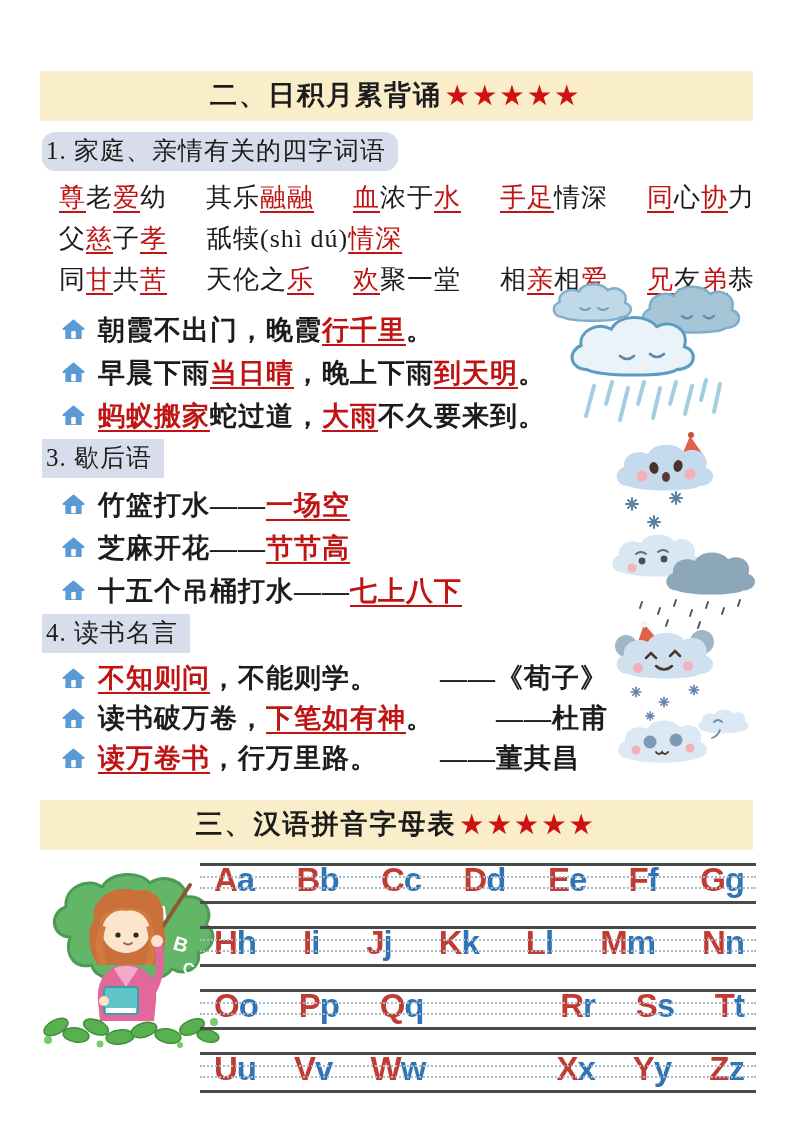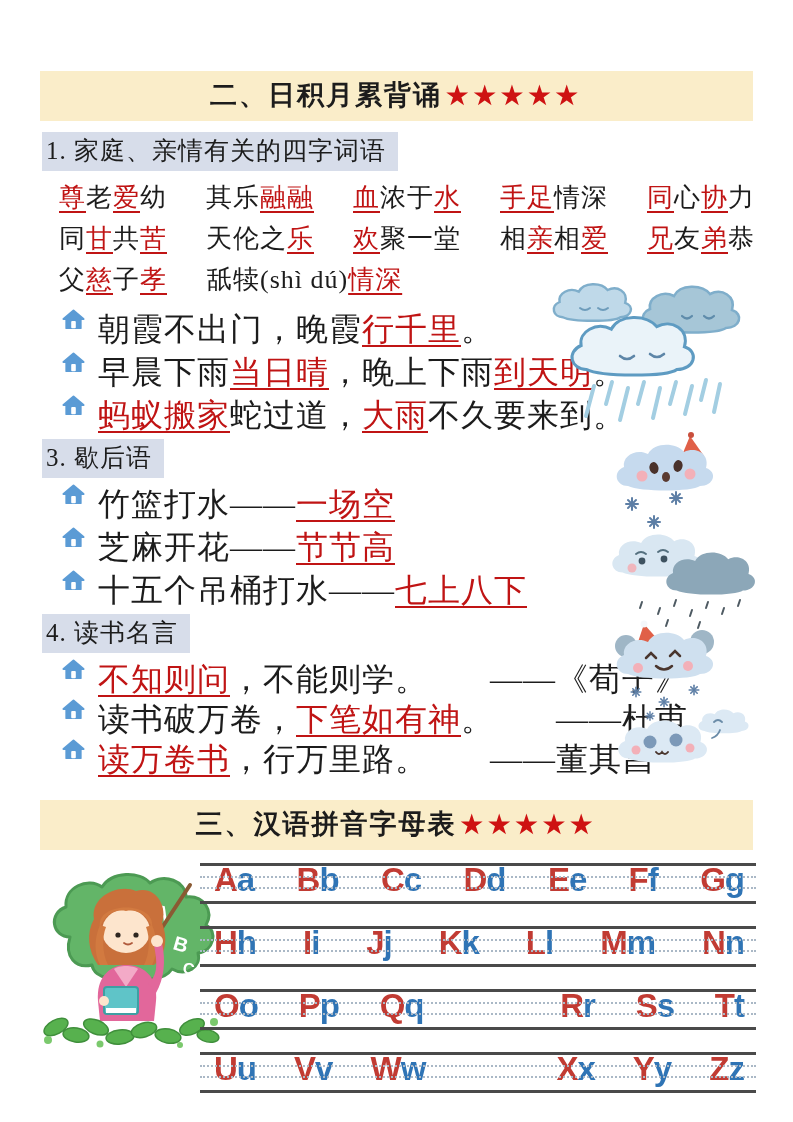--- a/index.html
+++ b/index.html
@@ -11,28 +11,28 @@
         font-family:"Liberation Serif","DejaVu Serif",serif;color:#1c1c1c;}
   
   .banner{margin:0 40px;background:var(--banner-bg);text-align:center;
           font-size:27px;font-weight:bold;padding:6px 0 8px;letter-spacing:2px;}
   #banner1{margin-top:71px;}
   #banner2{margin-top:22px;}
   .stars{color:var(--star-red);letter-spacing:5px;margin-left:4px;font-size:25px;}
   
   .sec-h{display:inline-block;margin:0 0 0 42px;background:var(--heading-bg);
          font-size:25px;padding:2px 12px 4px 4px;letter-spacing:1px;}
-  .mt11{margin-top:11px;} .mt8{margin-top:8px;} .mt2{margin-top:2px;}
+  .mt11{margin-top:11px;border-radius:13px;} .mt8{margin-top:8px;} .mt2{margin-top:2px;}
   
   #idiom-rows{margin:6px 0 0 59px;}
   .idiom-row{display:flex;gap:39px;height:41px;align-items:center;font-size:26px;letter-spacing:1px;white-space:nowrap;}
   .red{color:var(--accent-red);text-decoration:underline;text-underline-offset:5px;text-decoration-thickness:2px;}
   
   .entries{margin-top:5px;}
-  .entry{display:flex;margin-left:62px;height:43px;font-size:32px;letter-spacing:1px;white-space:nowrap;}
+  .entry{display:flex;align-items:center;margin-left:62px;height:43px;font-size:27px;letter-spacing:1px;white-space:nowrap;font-weight:bold;}
   .entries.tight .entry{height:40px;}
   .house{width:23px;height:23px;margin-right:13px;flex:none;}
   .attribution{margin-left:62px;}
   
   .alpha-area{position:relative;margin-top:13px;height:212px;}
   #alpha-rows{position:absolute;left:200px;top:0;width:556px;}
   .alpha-row{position:relative;height:35px;border-top:3px solid #4A4A4A;border-bottom:3px solid #4A4A4A;
              margin-bottom:22px;display:flex;justify-content:space-between;padding:0 12px 0 14px;}
   .alpha-row i.dot{display:block;position:absolute;left:0;right:0;border-top:2px dotted #AAB8C6;height:0;}
   .dot1{top:10px;} .dot2{top:21px;}
@@ -58,29 +58,29 @@
     <span class="sec-h mt11" style="margin-top:11px">1. 家庭、亲情有关的四字词语</span>
     <div id="idiom-rows">
         <div class="idiom-row">
           <span class="idiom"><span class="red">尊</span><span>老</span><span class="red">爱</span><span>幼</span></span>
           <span class="idiom"><span>其乐</span><span class="red">融融</span></span>
           <span class="idiom"><span class="red">血</span><span>浓于</span><span class="red">水</span></span>
           <span class="idiom"><span class="red">手足</span><span>情深</span></span>
           <span class="idiom"><span class="red">同</span><span>心</span><span class="red">协</span><span>力</span></span>
         </div>
         <div class="idiom-row">
+          <span class="idiom"><span>父</span><span class="red">慈</span><span>子</span><span class="red">孝</span></span>
+          <span class="idiom"><span>舐犊(shì dú)</span><span class="red">情深</span></span>
+        </div>
+        <div class="idiom-row">
           <span class="idiom"><span>同</span><span class="red">甘</span><span>共</span><span class="red">苦</span></span>
           <span class="idiom"><span>天伦之</span><span class="red">乐</span></span>
           <span class="idiom"><span class="red">欢</span><span>聚一堂</span></span>
           <span class="idiom"><span>相</span><span class="red">亲</span><span>相</span><span class="red">爱</span></span>
           <span class="idiom"><span class="red">兄</span><span>友</span><span class="red">弟</span><span>恭</span></span>
-        </div>
-        <div class="idiom-row">
-          <span class="idiom"><span>父</span><span class="red">慈</span><span>子</span><span class="red">孝</span></span>
-          <span class="idiom"><span>舐犊(shì dú)</span><span class="red">情深</span></span>
         </div>
       </div>
   </div>
 
   <div>
     <div class="mt8"></div>
     <div id="weather-items" class="entries">
         <div class="entry">
   <svg class="house" viewBox="0 0 24 24">
     <path d="M12 2.5 L22.5 11.5 L19.5 11.5 L19.5 21 L4.5 21 L4.5 11.5 L1.5 11.5 Z" fill="var(--house-blue)" stroke="var(--house-blue)" stroke-width="2" stroke-linejoin="round"></path>

